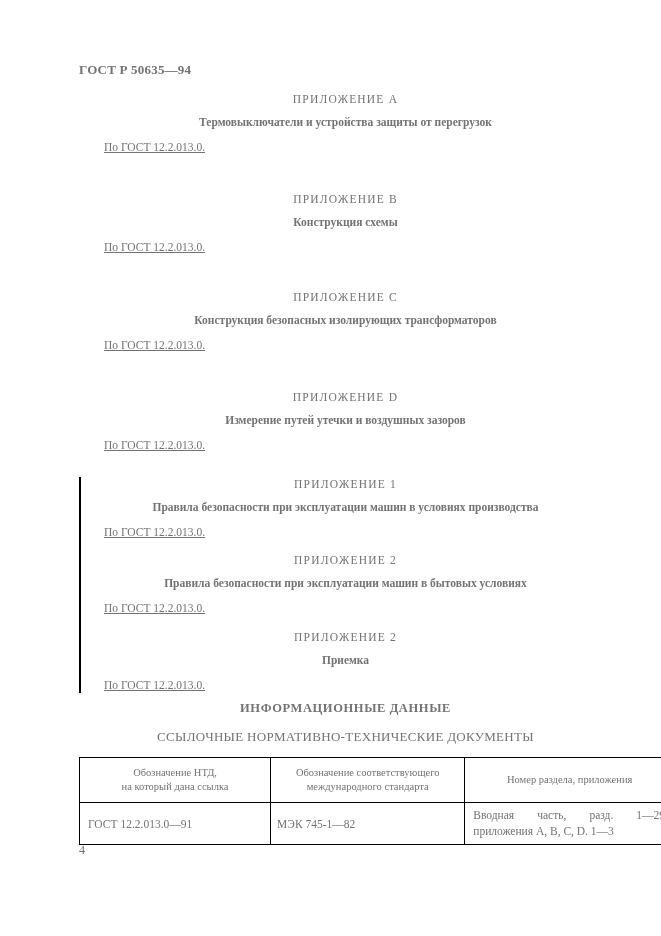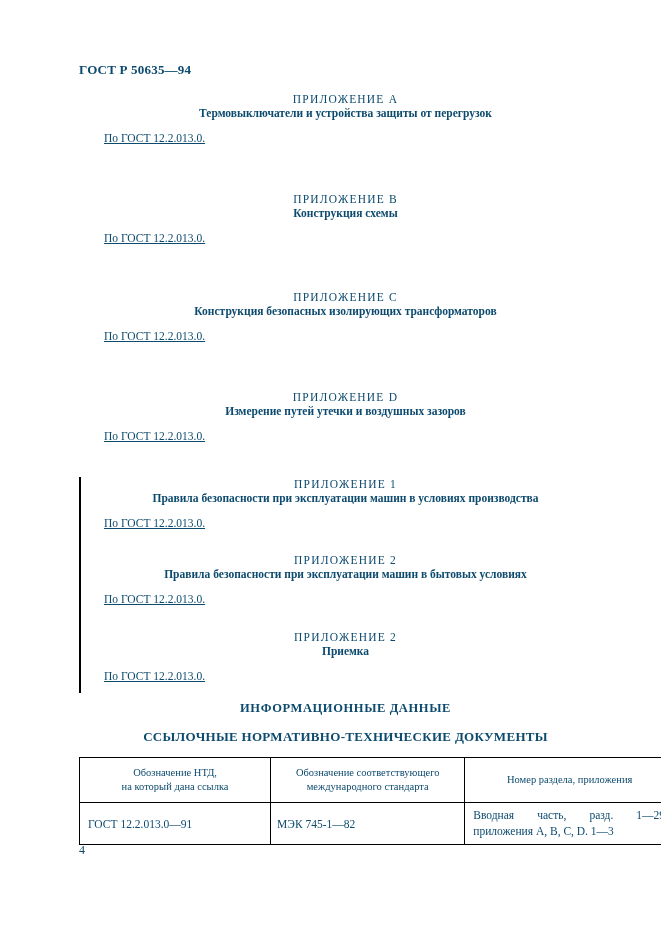--- a/index.html
+++ b/index.html
@@ -8,21 +8,21 @@
     background: #f0f0f0;
   }
   .page {
     position: relative;
     width: 661px;
     height: 936px;
     background: #ffffff;
     margin: 0 auto;
     overflow: hidden;
     font-family: "Liberation Serif", serif;
-    color: #0c4a6e;
+    color: #737373;
   }
   .content {
     position: absolute;
     left: 79px;
     top: 0;
     width: 533px;
     height: 936px;
   }
   .doc-header {
     position: absolute;
@@ -41,21 +41,21 @@
   .app-title {
     text-align: center;
     font-size: 11.5px;
     letter-spacing: 1.2px;
     font-family: "Liberation Serif", serif;
   }
   .app-sub {
     text-align: center;
     font-size: 11.5px;
     font-weight: bold;
-    margin-top: 2px;
+    margin-top: 11px;
     font-family: "Liberation Serif", serif;
   }
   .app-ref {
     margin-top: 13px;
     font-size: 11.5px;
     padding-left: 25px;
     font-family: "Liberation Serif", serif;
     text-decoration: underline;
   }
   .changebar {
@@ -71,21 +71,21 @@
     text-align: center;
     font-weight: bold;
     font-size: 12.5px;
     letter-spacing: 0.6px;
   }
   .ref-title {
     position: absolute;
     left: 0;
     width: 533px;
     text-align: center;
-    font-weight: bold;
+    font-weight: normal;
     font-size: 13px;
     letter-spacing: 0.3px;
   }
   table.refs {
     position: absolute;
     left: 0;
     top: 712px;
     width: 596px;
     border-collapse: collapse;
     font-size: 10.5px;

